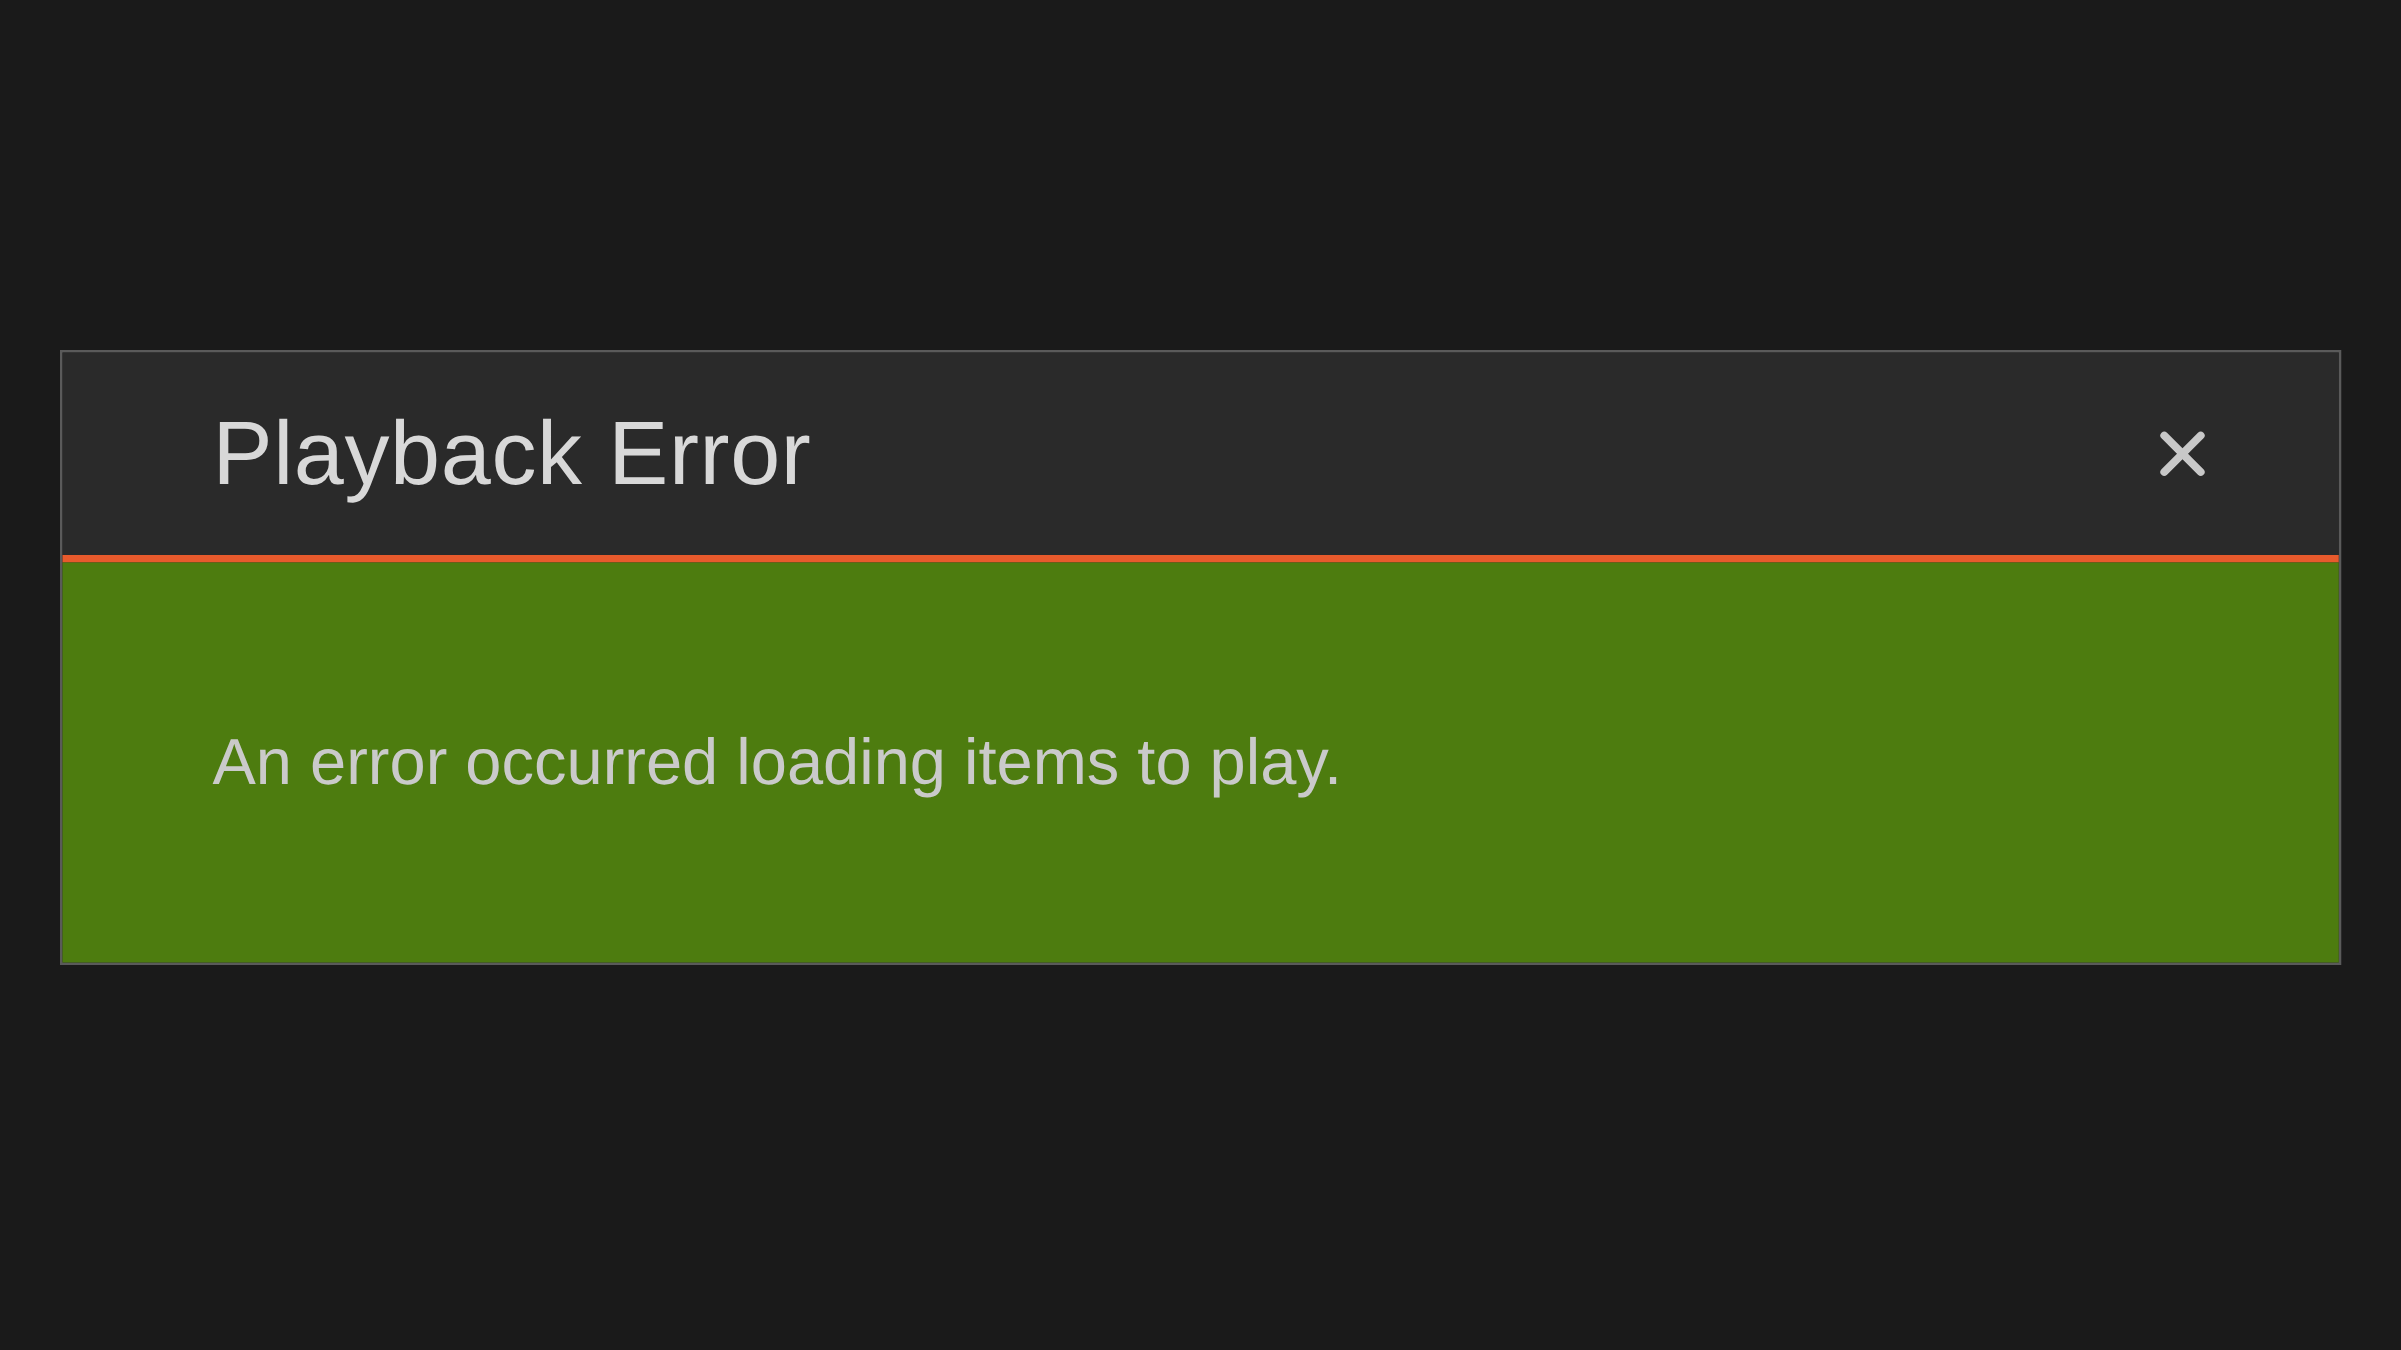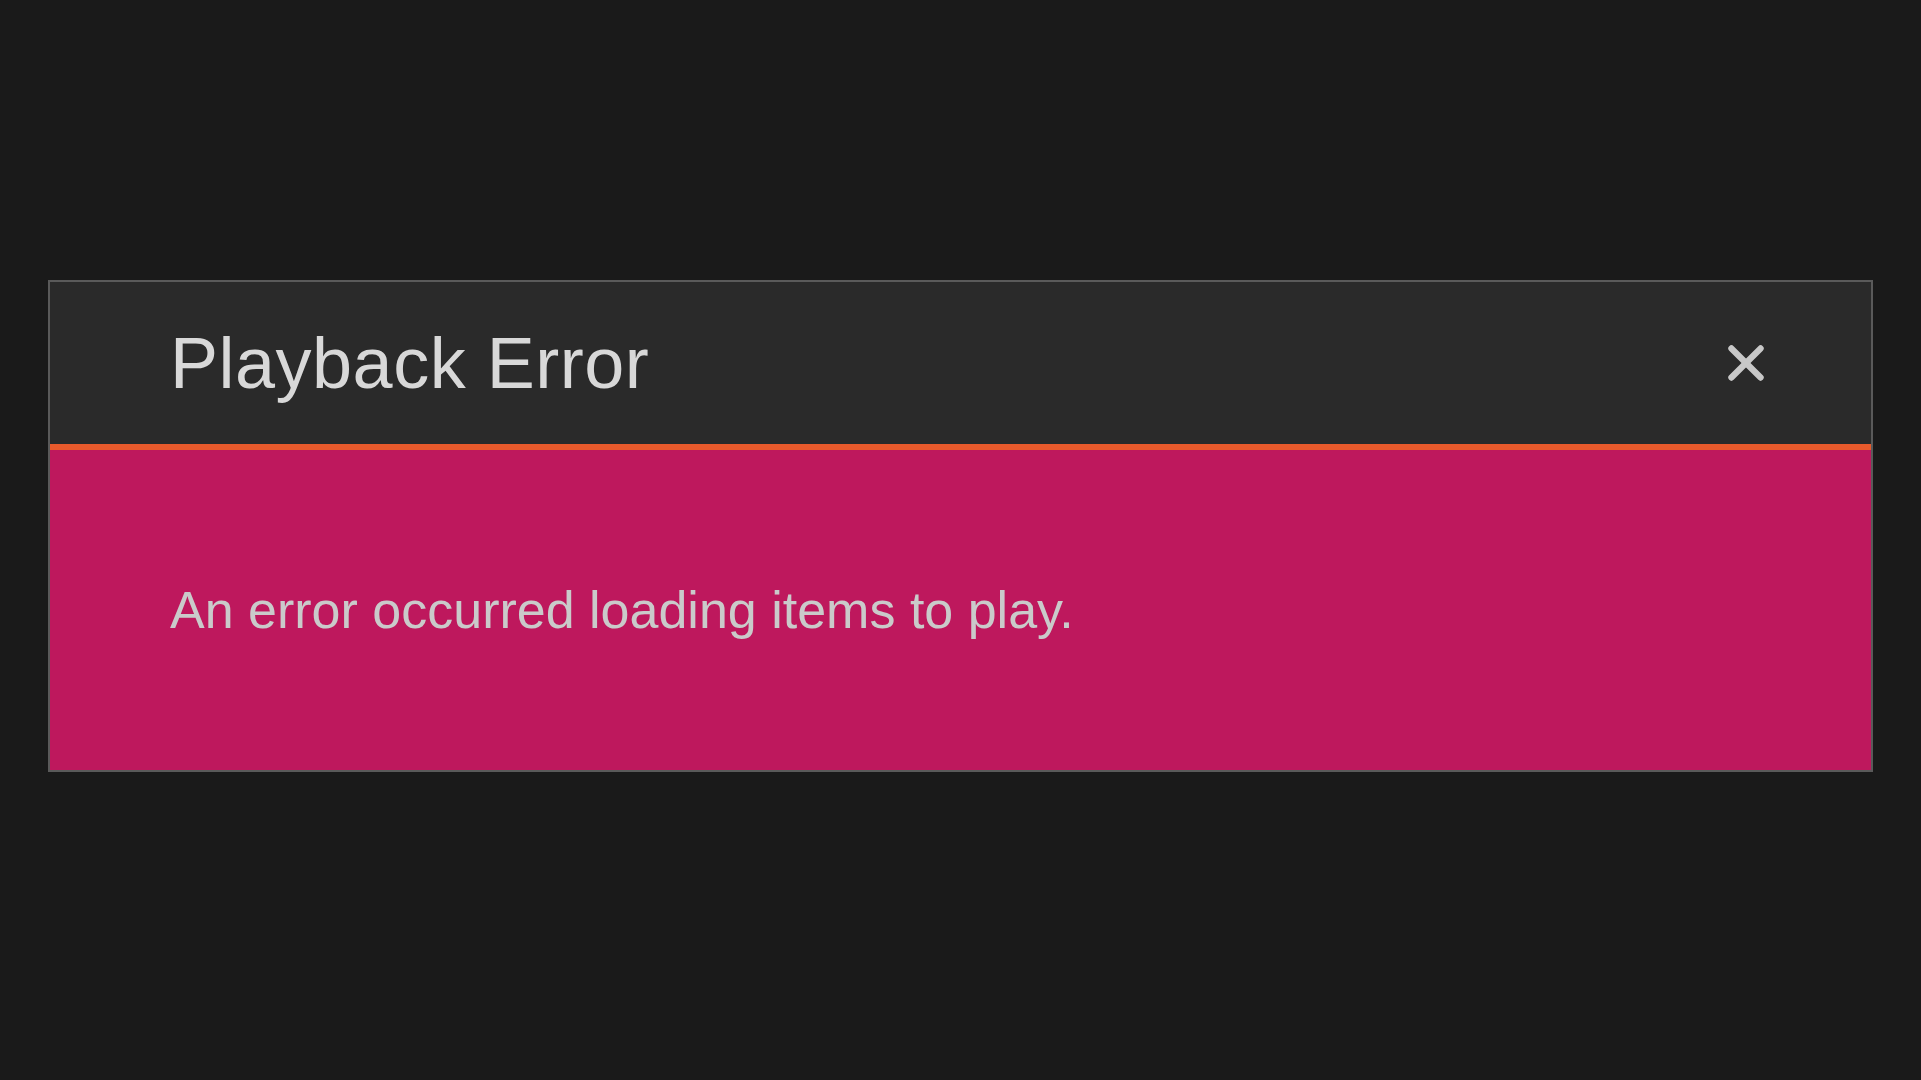--- a/index.html
+++ b/index.html
@@ -45,21 +45,21 @@
       justify-content: center;
       cursor: pointer;
       color: #c8c8c8;
     }
     .close-button svg {
       width: 50px;
       height: 50px;
     }
     .dialog-body {
       padding: 130px 120px 130px 120px;
-      background: #be185d;
+      background: #4d7c0f;
     }
     .dialog-message {
       color: #cacaca;
       font-size: 52px;
       font-weight: 400;
     }
   </style>
 </head>
 <body>
 

